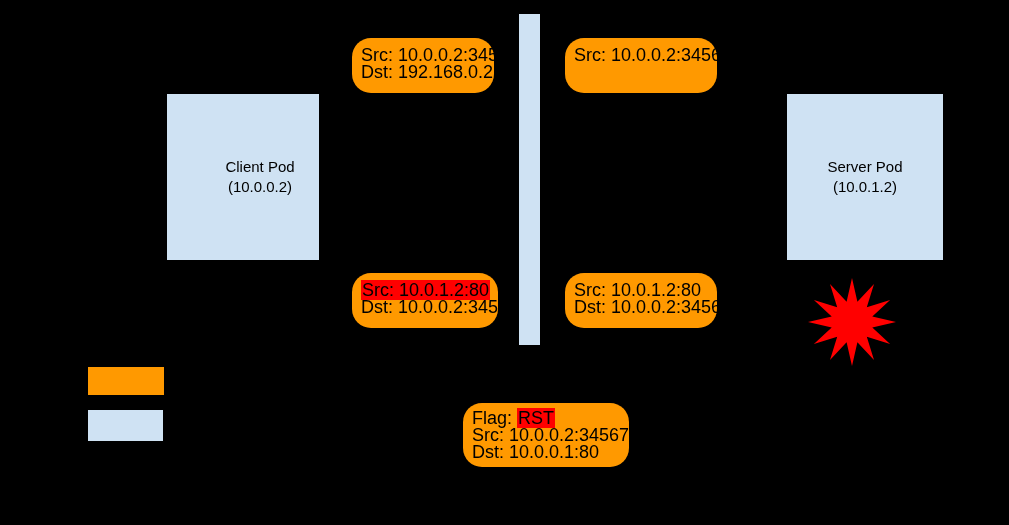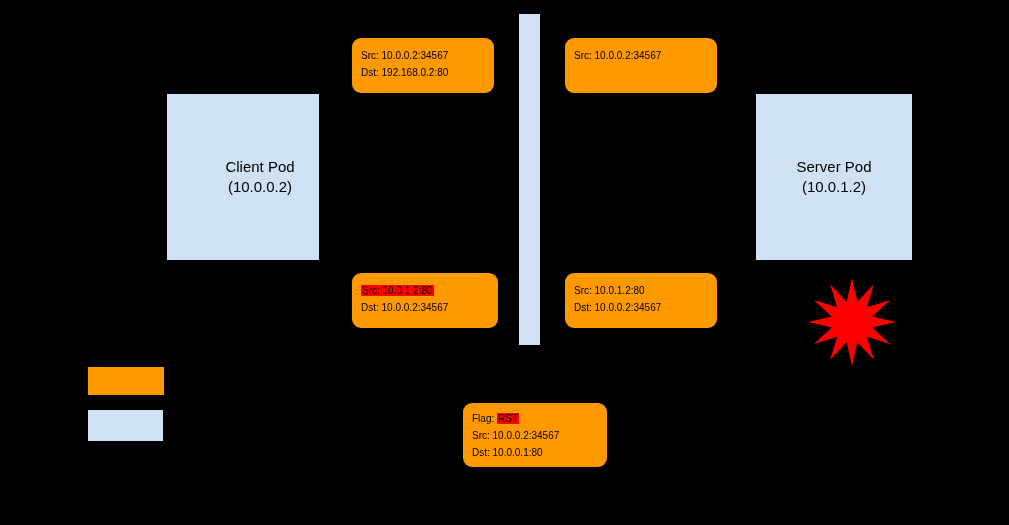--- a/index.html
+++ b/index.html
@@ -27,23 +27,23 @@
     align-items: center;
     justify-content: center;
     text-align: center;
     font-size: 15px;
     line-height: 20px;
   }
 
   .packet {
     background: var(--packet-fill, #ff9900);
     color: var(--text, #000);
-    border-radius: 9px;
+    border-radius: 19px;
     padding: 9px 23px 8px 9px;
-    font-size: 10px;
+    font-size: 18px;
     line-height: 17px;
     white-space: nowrap;
   }
 
   .hl {
     background: var(--highlight-fill, #ff0000);
     padding: 0 1px;
   }
 
   .swatch-packet { background: var(--packet-fill, #ff9900); }
@@ -56,21 +56,21 @@
 
 <div class="canvas">
 
   <div class="abs bar" style="left:519px; top:14px; width:21px; height:331px;"></div>
 
   <div class="abs pod" style="left:167px; top:94px; width:152px; height:166px;padding-left:34px;">
     <div>Client Pod</div>
     <div>(10.0.0.2)</div>
   </div>
 
-  <div class="abs pod" style="left:756px; top:94px; width:156px; height:166px;">
+  <div class="abs pod" style="left:787px; top:94px; width:156px; height:166px;">
     <div>Server Pod</div>
     <div>(10.0.1.2)</div>
   </div>
 
   <div class="abs packet" style="left:352px; top:38px; width:142px; height:55px;">
     <div>Src: 10.0.0.2:34567</div>
     <div>Dst: 192.168.0.2:80</div>
   </div>
 
   <div class="abs packet" style="left:565px; top:38px; width:152px; height:55px;">
@@ -82,21 +82,21 @@
       <span class="hl">Src: 10.0.1.2:80</span>
     </div>
     <div>Dst: 10.0.0.2:34567</div>
   </div>
 
   <div class="abs packet" style="left:565px; top:273px; width:152px; height:55px;">
     <div>Src: 10.0.1.2:80</div>
     <div>Dst: 10.0.0.2:34567</div>
   </div>
 
-  <div class="abs packet" style="left:463px; top:403px; width:144px; height:64px; padding-top:7px;">
+  <div class="abs packet" style="left:463px; top:403px; width:166px; height:64px; padding-top:7px;">
     <div>
       <span>Flag: </span><span class="hl">RST</span>
     </div>
     <div>Src: 10.0.0.2:34567</div>
     <div>Dst: 10.0.0.1:80</div>
   </div>
 
   <div class="abs swatch-packet" style="left:88px; top:367px; width:76px; height:28px;"></div>
   <div class="abs swatch-pod" style="left:88px; top:410px; width:75px; height:31px;"></div>
 

